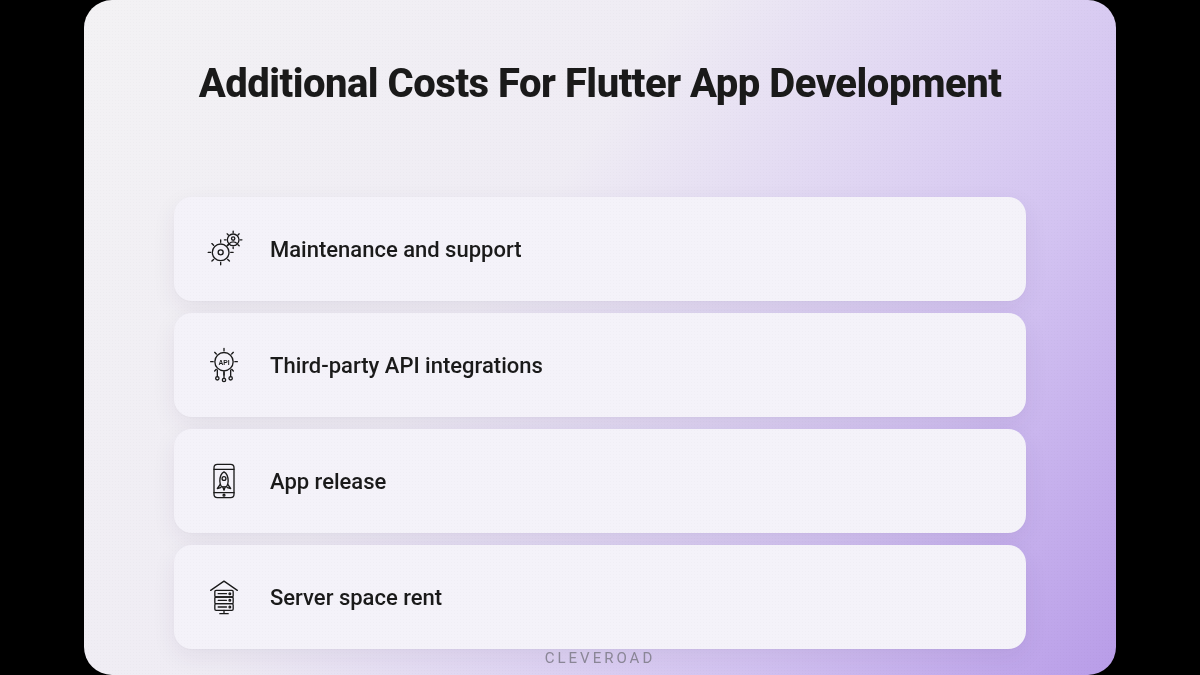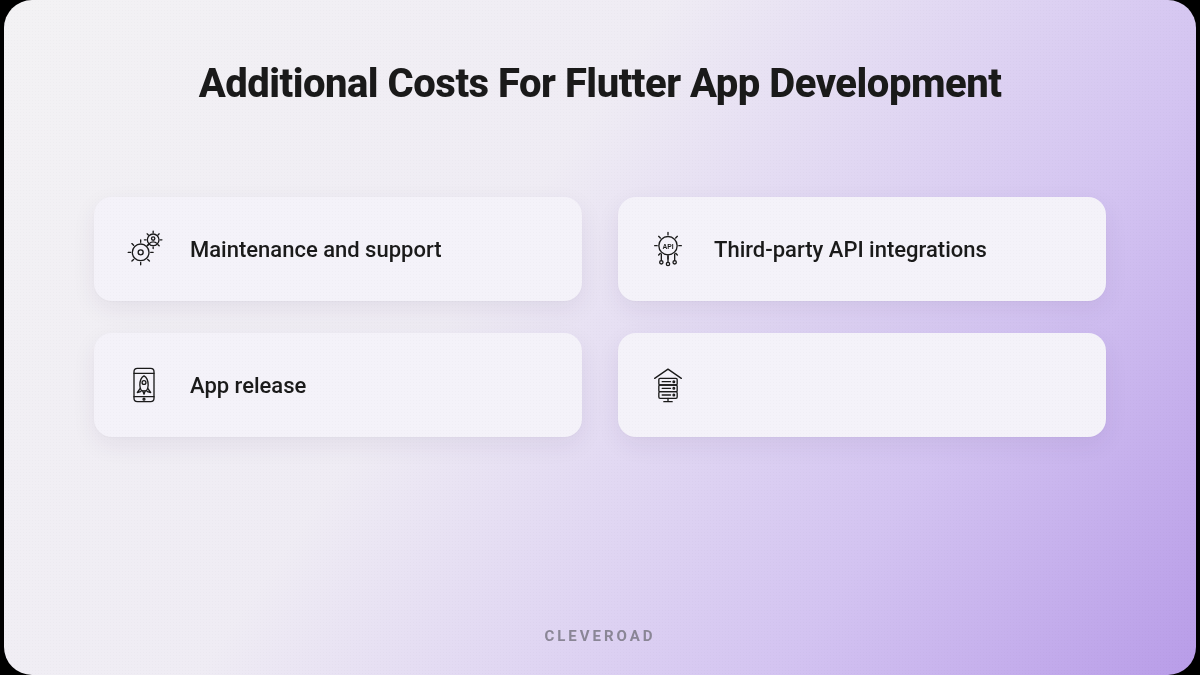--- a/index.html
+++ b/index.html
@@ -5,21 +5,21 @@
   * { margin: 0; padding: 0; box-sizing: border-box; }
   html, body { width: 100%; height: 100%; }
   body {
     font-family: -apple-system, BlinkMacSystemFont, "Segoe UI", Roboto, Helvetica, Arial, sans-serif;
     background: #000;
     display: flex;
     align-items: center;
     justify-content: center;
   }
   .canvas {
-    width: 1192px;
+    width: 1032px;
     height: 675px;
     border-radius: 28px;
     background: linear-gradient(125deg, #f3f2f4 0%, #efecf4 40%, #d3c3f1 75%, #b89ce8 100%);
     position: relative;
     overflow: hidden;
     display: flex;
     flex-direction: column;
     padding: 60px 90px 30px 90px;
   }
   .canvas::before {
@@ -35,25 +35,26 @@
   .title {
     text-align: center;
     font-size: 40px;
     font-weight: 800;
     color: #1a1a1a;
     letter-spacing: -0.5px;
     margin-bottom: 90px;
   }
   .grid {
     display: grid;
-    grid-template-columns: 1fr 1fr;
+    grid-template-columns: 1fr;
     grid-template-rows: auto auto;
     column-gap: 36px;
     row-gap: 32px;
     width: 100%;
+    gap: 12px;
   }
   .card {
     background: #f4f2f9;
     border-radius: 18px;
     padding: 30px 28px;
     display: flex;
     align-items: center;
     gap: 24px;
     box-shadow: 0 1px 2px rgba(0,0,0,0.02), 0 8px 24px rgba(50,30,90,0.07);
   }
@@ -76,21 +77,21 @@
   }
   .card .label {
     font-size: 22px;
     font-weight: 500;
     color: #1a1a1a;
   }
   .footer {
     margin-top: auto;
     text-align: center;
     font-size: 15px;
-    font-weight: 700;
+    font-weight: 400;
     letter-spacing: 3px;
     color: #8a8696;
   }
 </style>
 </head>
 <body>
 
 <div class="canvas">
 
   <h1 class="title">Additional Costs For Flutter App Development</h1>
@@ -165,19 +166,20 @@
           <circle cx="31" cy="20" r="1"></circle>
           <line x1="17" y1="28" x2="27" y2="28"></line>
           <circle cx="31" cy="28" r="1"></circle>
           <line x1="17" y1="36" x2="27" y2="36"></line>
           <circle cx="31" cy="36" r="1"></circle>
 
           <line x1="24" y1="40" x2="24" y2="43"></line>
           <line x1="19" y1="44" x2="29" y2="44"></line>
         </svg>
       </span>
+      <span class="label">Server space rent</span>
     </div>
 
   </div>
 
   <div class="footer">CLEVEROAD</div>
 
 </div>
 
 </body></html>

